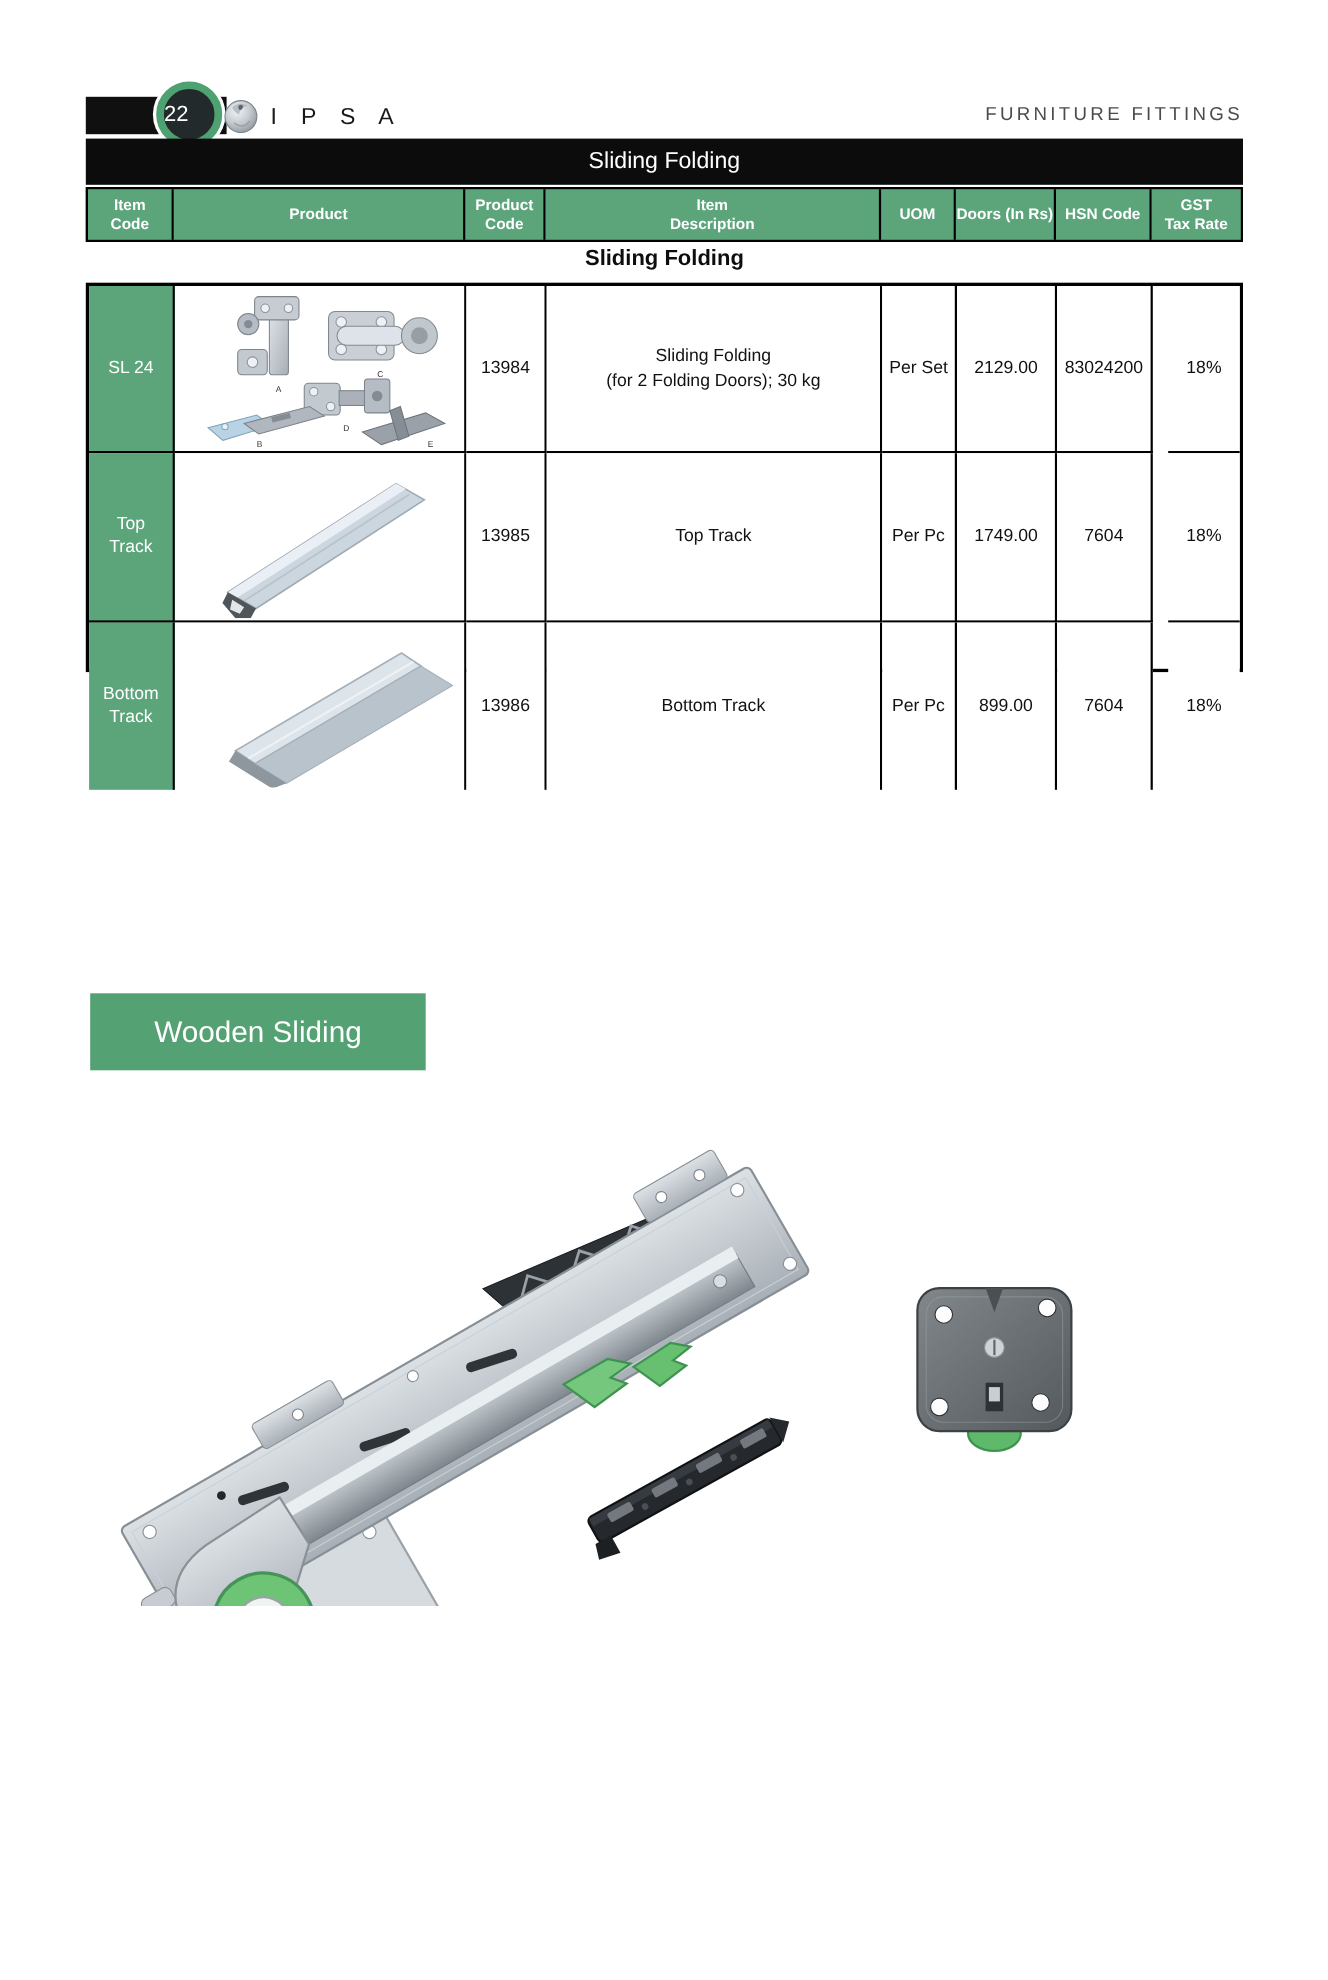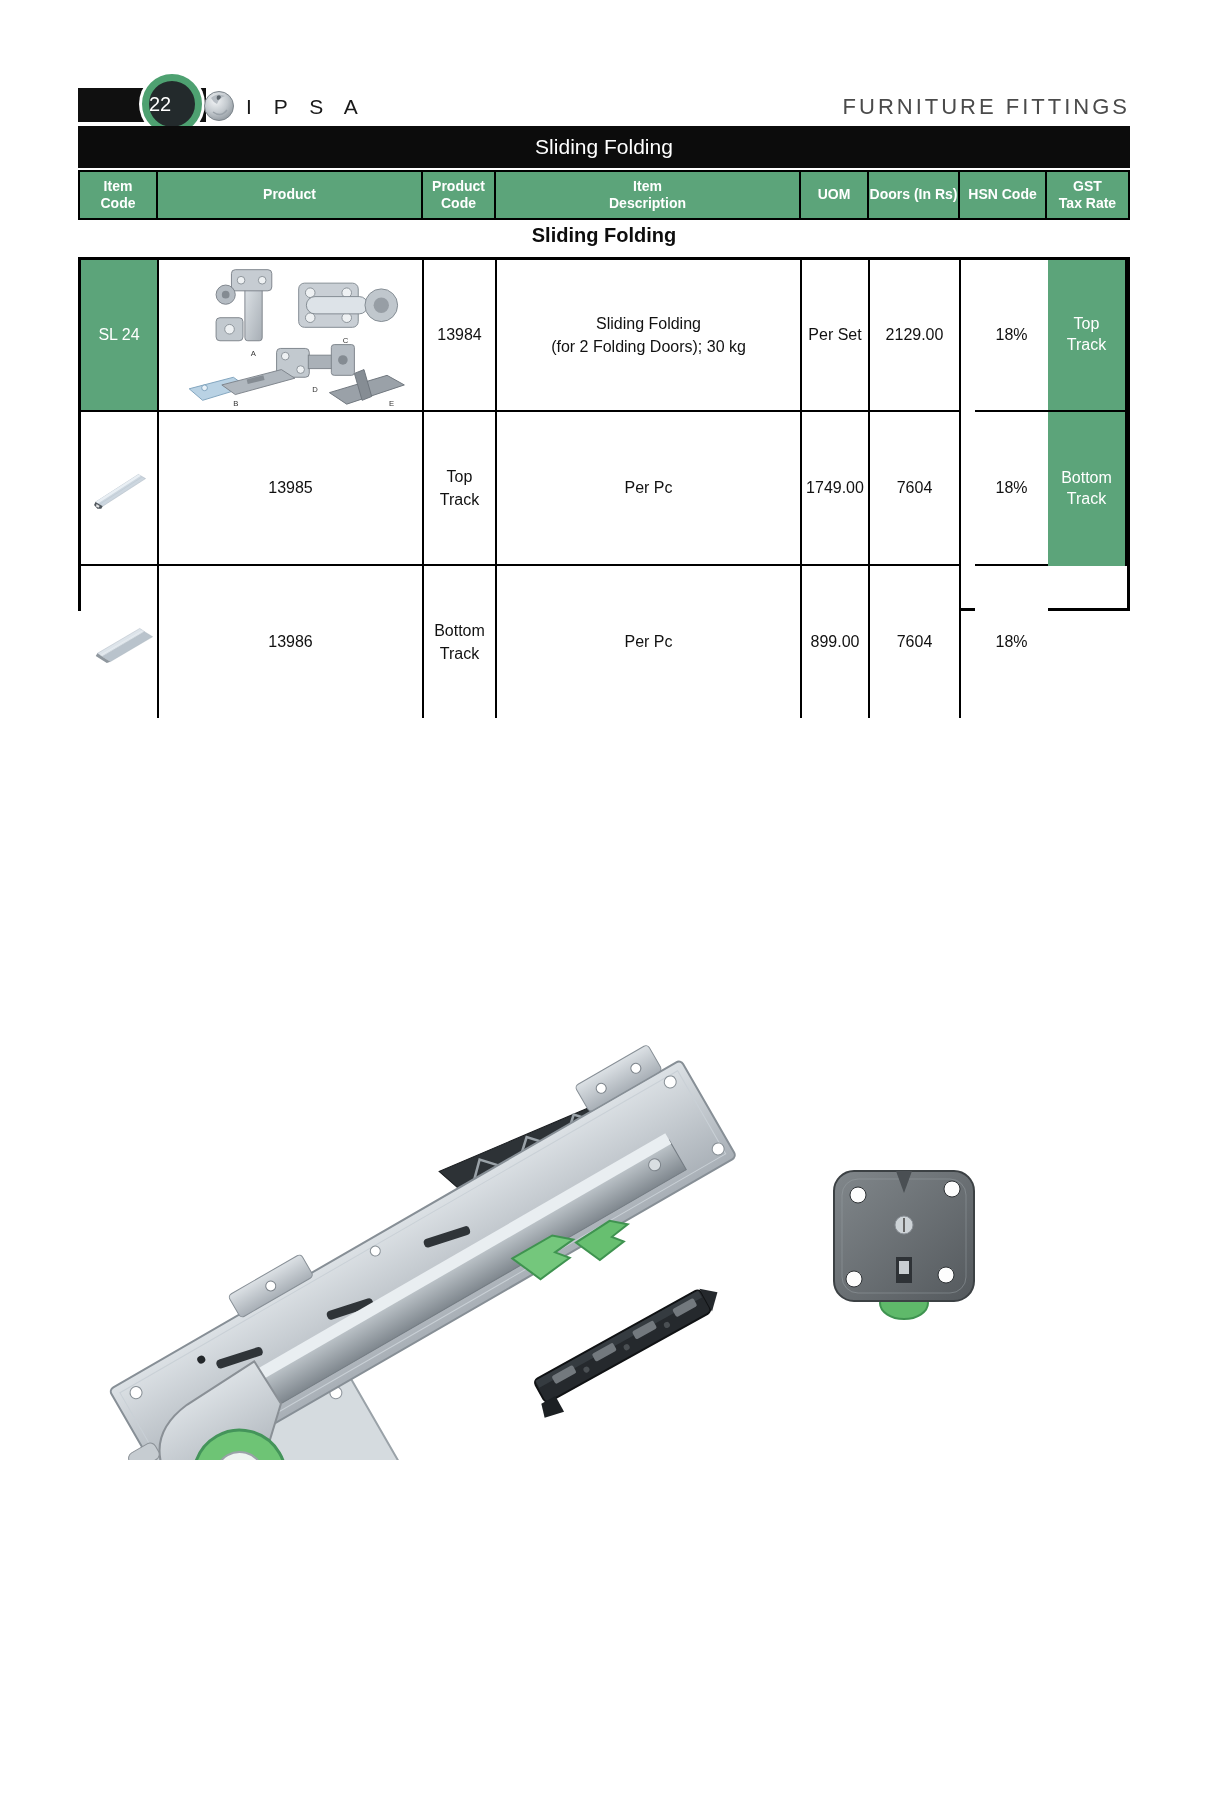--- a/index.html
+++ b/index.html
@@ -13,21 +13,21 @@
     position:absolute;left:142px;top:74px;width:46px;height:46px;border-radius:50%;
     background:#232a2c;border:7px solid #4EA171;box-shadow:0 0 0 3px #ffffff;
     display:flex;align-items:center;justify-content:flex-start;color:#fff;font-size:20px;
   }
   .brand-globe{position:absolute;left:203px;top:90px;width:32px;height:32px;}
   .brand-text{
     position:absolute;left:246px;top:95px;font-size:21px;letter-spacing:8px;
     color:#191919;font-weight:500;white-space:nowrap;
   }
   .header-right{
-    position:absolute;right:77px;top:94px;font-size:22px;letter-spacing:3px;
+    position:absolute;right:77px;top:94px;font-size:17px;letter-spacing:3px;
     color:#4b4b4b;white-space:nowrap;
   }
   
   .title-bar{
     position:absolute;left:78px;top:126px;width:1052px;height:42px;background:#0c0c0c;
     display:flex;align-items:center;justify-content:center;color:#ffffff;font-size:21px;
   }
   
   .ghead{
     position:absolute;left:78px;top:170px;width:1052px;height:50px;box-sizing:border-box;
@@ -167,20 +167,21 @@
         <path d="M170 136 L230 118 L248 128 L188 148 Z" fill="#9aa1a8" stroke="#6e757c"></path>
         <path d="M196 116 L206 112 L214 140 L204 144 Z" fill="#868d94" stroke="#6e757c"></path>
         <text x="232" y="150" font-size="8" fill="#333">E</text>
       </svg>
     </div>
     <div class="cell">13984</div>
     <div class="cell desc-cell">Sliding Folding
 (for 2 Folding Doors); 30 kg</div>
     <div class="cell">Per Set</div>
     <div class="cell">2129.00</div>
+    <div class="cell">83024200</div>
     <div class="cell lastcol">18%</div>
 
     <div class="cell code-cell">Top Track</div>
     <div class="cell img-cell">
       <svg viewBox="0 0 260 150" width="258" height="148">
         <path d="M45 126 L200 26 L226 41 L71 141 Z" fill="#ccd6df" stroke="#9fabb5" stroke-width="1.5"></path>
         <path d="M45 126 L200 26 L209 31 L54 131 Z" fill="#e9eff4"></path>
         <path d="M60 134 L212 36" stroke="#b7c2cb" stroke-width="1.5" fill="none"></path>
         <path d="M45 126 L71 141 L66 150 L52 150 L40 136 Z" fill="#4e555b"></path>
         <path d="M49 133 L60 140 L56 146 L47 142 Z" fill="#ffffff" opacity="0.85"></path>
@@ -203,20 +204,23 @@
       </svg>
     </div>
     <div class="cell lastrow">13986</div>
     <div class="cell desc-cell lastrow">Bottom Track</div>
     <div class="cell lastrow">Per Pc</div>
     <div class="cell lastrow">899.00</div>
     <div class="cell lastrow">7604</div>
     <div class="cell lastcol lastrow">18%</div>
   </div>
 
+  <div class="wooden-box">
+    <span>Wooden Sliding</span>
+  </div>
 
   <svg class="illustration" viewBox="0 0 915 475">
     <defs>
       <linearGradient id="metalGrad" x1="0" y1="0" x2="0" y2="1">
         <stop offset="0%" stop-color="#dce1e5"></stop>
           <stop offset="100%" stop-color="#a8afb6"></stop>
       </linearGradient>
       <linearGradient id="railGrad" x1="0" y1="0" x2="0" y2="1">
         <stop offset="0%" stop-color="#c2c9ce"></stop>
           <stop offset="100%" stop-color="#7f878e"></stop>

